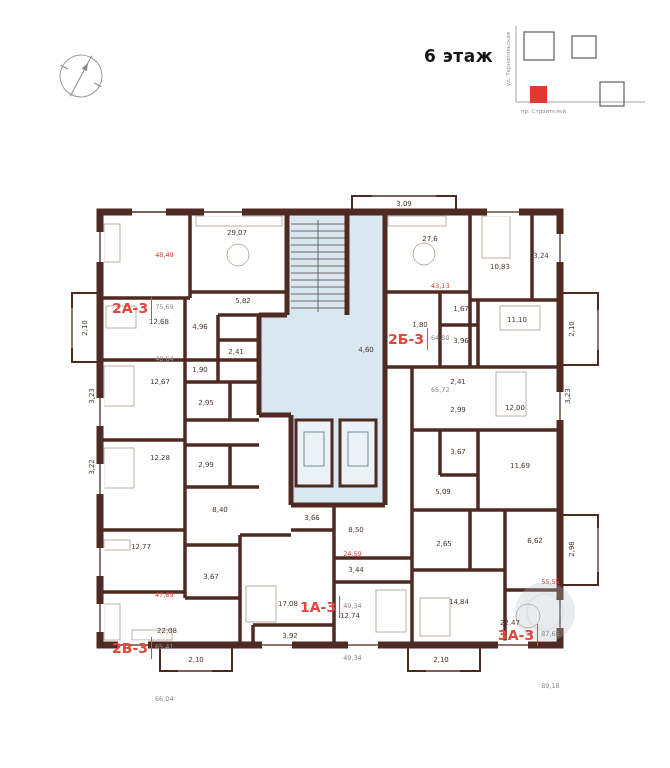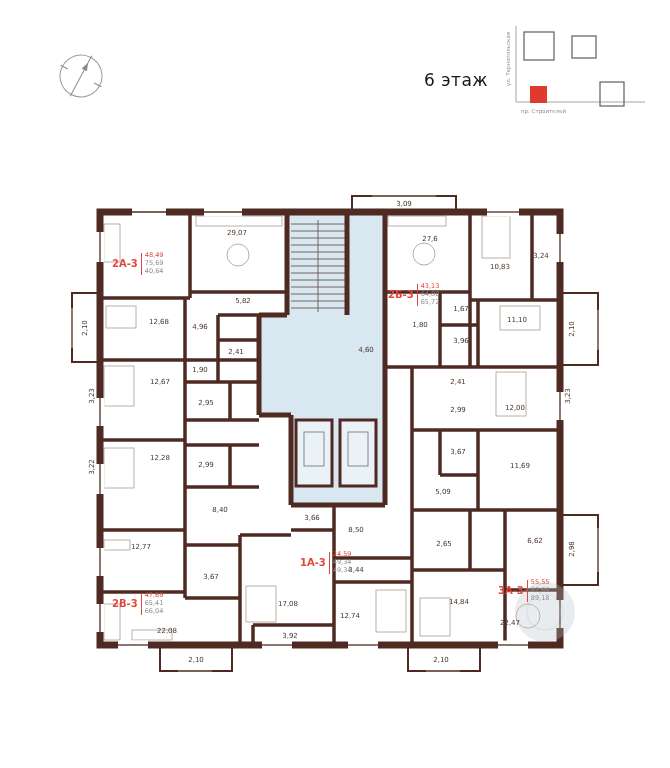--- a/index.html
+++ b/index.html
@@ -1,39 +1,39 @@
 <!DOCTYPE html>
 <html><head>
 <meta charset="utf-8">
 <style>
   * { margin:0; padding:0; box-sizing:border-box; }
   html,body { background:#fff; }
   body { width:670px; height:768px; position:relative; font-family:"DejaVu Sans", sans-serif; }
   #page { position:absolute; left:0; top:0; width:670px; height:768px; background:#fff; overflow:hidden; }
 
-  #floor-title { position:absolute; left:424px; top:70px; font-size:17px; font-weight:normal; color:#161616; letter-spacing:0.5px; }
+  #floor-title { position:absolute; left:424px; top:46px; font-size:17px; font-weight:bold; color:#161616; letter-spacing:0.5px; }
 
   #compass { position:absolute; left:56px; top:51px; width:50px; height:50px; transform:rotate(28deg); }
 
   #minimap { position:absolute; left:495px; top:24px; width:150px; height:100px; }
   #minimap svg { position:absolute; left:0; top:0; }
   .street-v { position:absolute; left:-24px; top:32px; width:74px; text-align:center;
               transform:rotate(-90deg); font-size:5.5px; color:#8f8f8f; }
   .street-h { position:absolute; left:26px; top:84px; font-size:5.5px; color:#8f8f8f; white-space:nowrap; }
 
   #plan-svg { position:absolute; left:0; top:0; }
   #plan-labels { position:absolute; left:0; top:0; width:670px; height:768px; pointer-events:none; }
 
   .dim { position:absolute; transform:translate(-50%,-50%); font-size:7px; color:#46342c; white-space:nowrap; }
   .dim.rot { transform:translate(-50%,-50%) rotate(-90deg); }
 
   .apt { position:absolute; display:flex; align-items:center; gap:3px; pointer-events:auto; cursor:default; }
-  .apt-id { font-size:10px; font-weight:bold; color:#e0473d; white-space:nowrap; }
+  .apt-id { font-size:14px; font-weight:bold; color:#e0473d; white-space:nowrap; }
   .apt-sep { width:1px; height:22px; background:#e0473d; }
-  .apt-areas { display:flex; flex-direction:column; line-height:1.2; font-size:6.5px; }
+  .apt-areas { display:flex; flex-direction:column; line-height:1.2; font-size:6.5px;gap:44px; }
   .apt-areas .a1 { color:#e0473d; }
   .apt-areas .a2, .apt-areas .a3 { color:#8d8d8d; }
 </style>
 </head>
 <body>
 
 <div id="page">
 
   <div id="compass">
     <svg width="50" height="50" viewBox="0 0 50 50">

